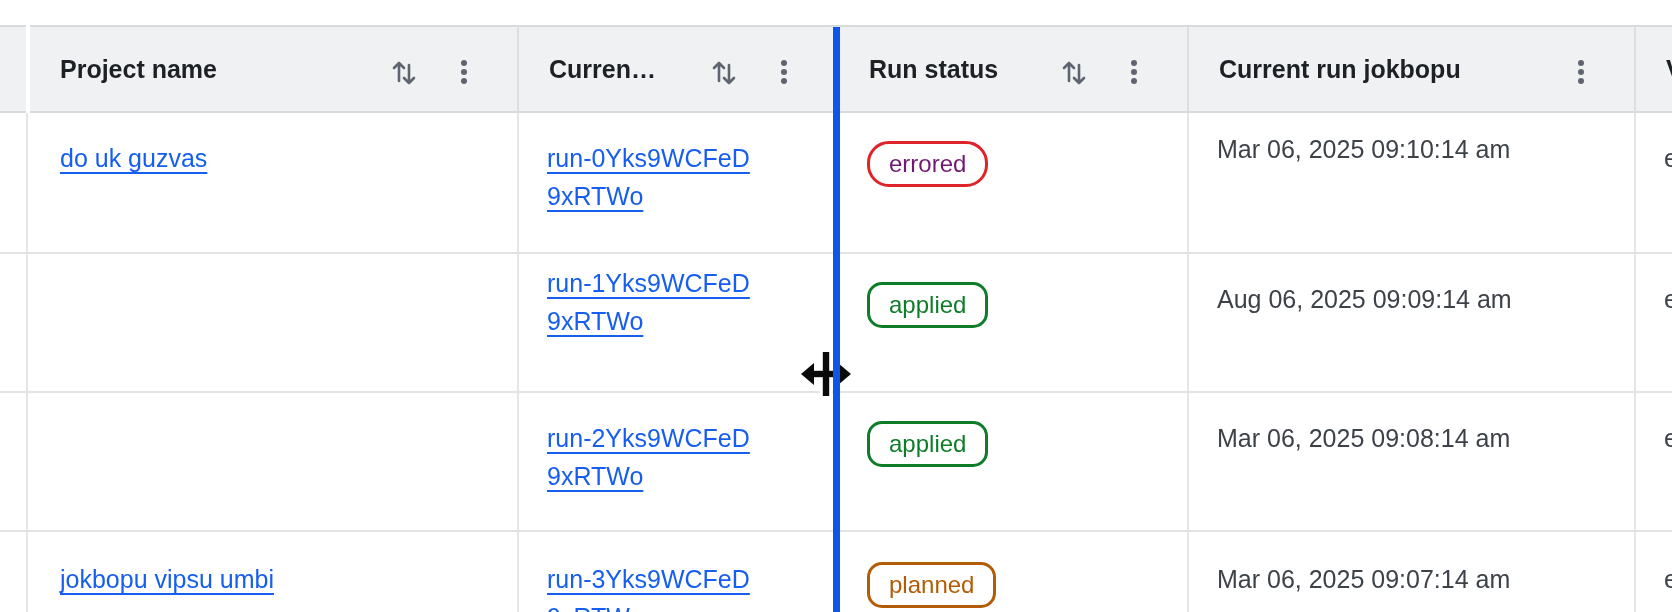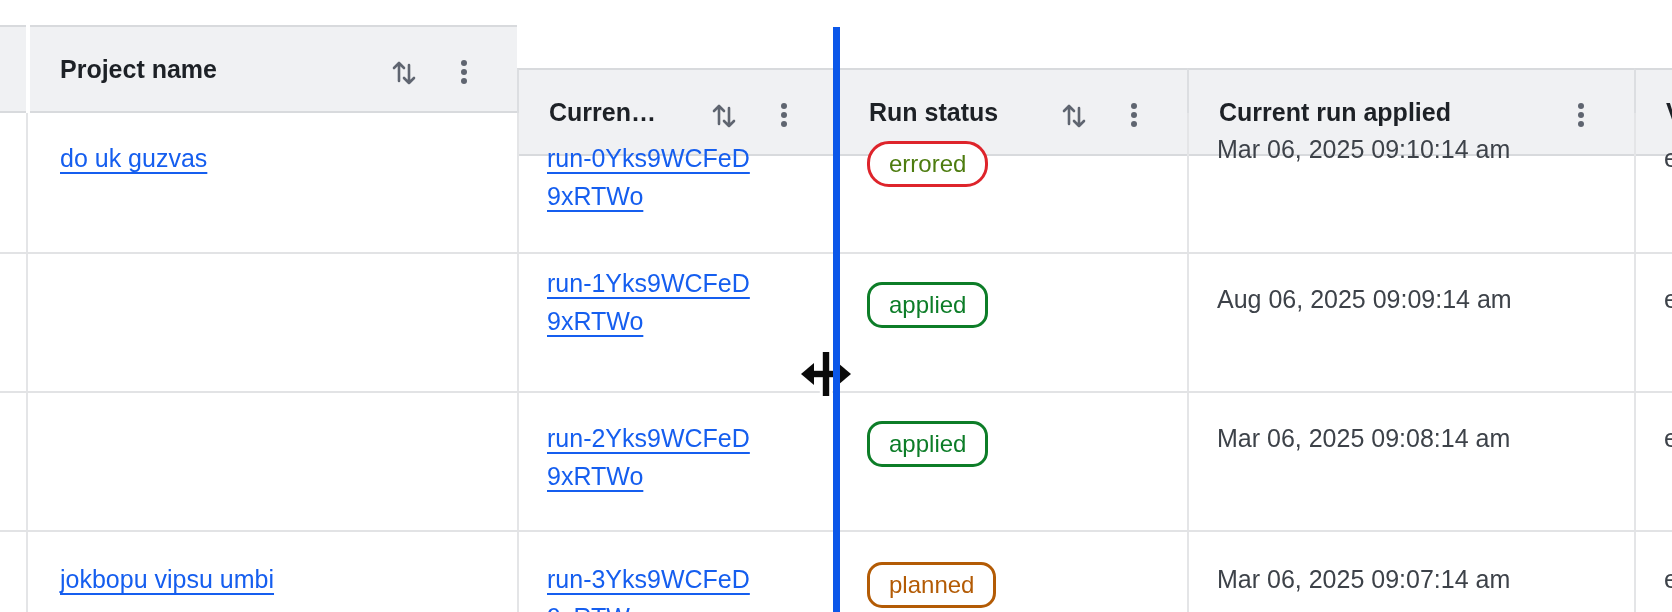--- a/index.html
+++ b/index.html
@@ -3,40 +3,40 @@
 <meta charset="utf-8">
 <style>
   html,body{margin:0;padding:0;background:#ffffff;}
   body{width:1672px;height:612px;overflow:hidden;font-family:"Liberation Sans",sans-serif;}
   .stage{position:relative;width:1672px;height:612px;overflow:hidden;background:#fff;}
 
   
   .hcell{position:absolute;top:25px;height:88px;background:#f0f1f3;box-sizing:border-box;
          border-top:2px solid #d8dadd;border-bottom:2px solid #d8dadd;
          display:flex;align-items:center;padding-left:30px;}
-  .hcell.bordered{border-left:2px solid #dcdee1;margin-top:43px;}
+  .hcell.bordered{border-left:2px solid #dcdee1;}
   .hsliver{position:absolute;top:25px;left:0;width:26px;height:88px;background:#f0f1f3;
            box-sizing:border-box;border-top:2px solid #d8dadd;border-bottom:2px solid #d8dadd;}
   .hlabel{font-size:25px;font-weight:700;color:#1d2126;white-space:nowrap;}
   .sort{position:absolute;right:99px;top:30px;width:28px;height:30px;}
   .kebab{position:absolute;right:47px;top:32px;width:12px;height:26px;}
 
   
   .vline{position:absolute;top:113px;bottom:0;width:2px;background:#e4e5e7;}
   .rline{position:absolute;left:0;right:0;height:2px;background:#e2e3e5;}
 
   
   .cell{position:absolute;font-size:25px;line-height:38px;color:#3d4249;}
   a.tlink{color:#155eef;text-decoration:underline;text-decoration-thickness:2px;text-underline-offset:5px;cursor:pointer;}
   .runlink{white-space:pre-line;display:inline-block;}
 
   
   .badge{display:inline-block;border:3px solid;border-radius:15px;padding:5px 19px;
          font-size:24px;line-height:30px;background:#fff;}
-  .badge[data-status="errored"]{color:#4d7c0f;border-color:#de242b;border-radius:22px;}
+  .badge[data-status="errored"]{color:#701a75;border-color:#de242b;border-radius:22px;}
   .badge[data-status="applied"]{color:#0d7d28;border-color:#0d7d28;}
   .badge[data-status="planned"]{color:#b35b05;border-color:#b35b05;}
 
   
   .resize-line{position:absolute;left:833px;top:27px;width:7px;height:585px;background:#0b57e9;z-index:10;}
   .resize-cursor{position:absolute;left:800px;top:348px;width:52px;height:52px;z-index:9;}
 </style>
 </head>
 <body>
 
@@ -95,21 +95,21 @@
           <g fill="#5f6570">
             <circle cx="6" cy="4" r="3"></circle>
             <circle cx="6" cy="13" r="3"></circle>
             <circle cx="6" cy="22" r="3"></circle>
           </g>
         </svg>
     </span>
   </div>
 
   <div class="hcell bordered" style="left:1187px;width:447px;">
-    <span class="hlabel">Current run applied</span>
+    <span class="hlabel">Current run jokbopu</span>
     <span class="kebab">
       <svg width="12" height="26" viewBox="0 0 12 26">
           <g fill="#5f6570">
             <circle cx="6" cy="4" r="3"></circle>
             <circle cx="6" cy="13" r="3"></circle>
             <circle cx="6" cy="22" r="3"></circle>
           </g>
         </svg>
     </span>
   </div>

